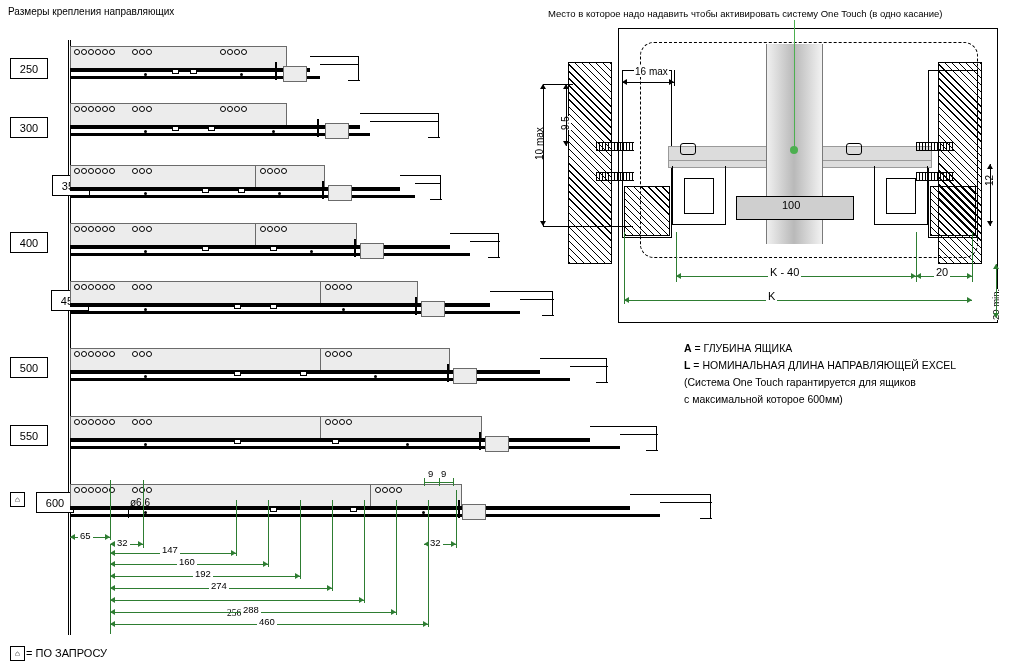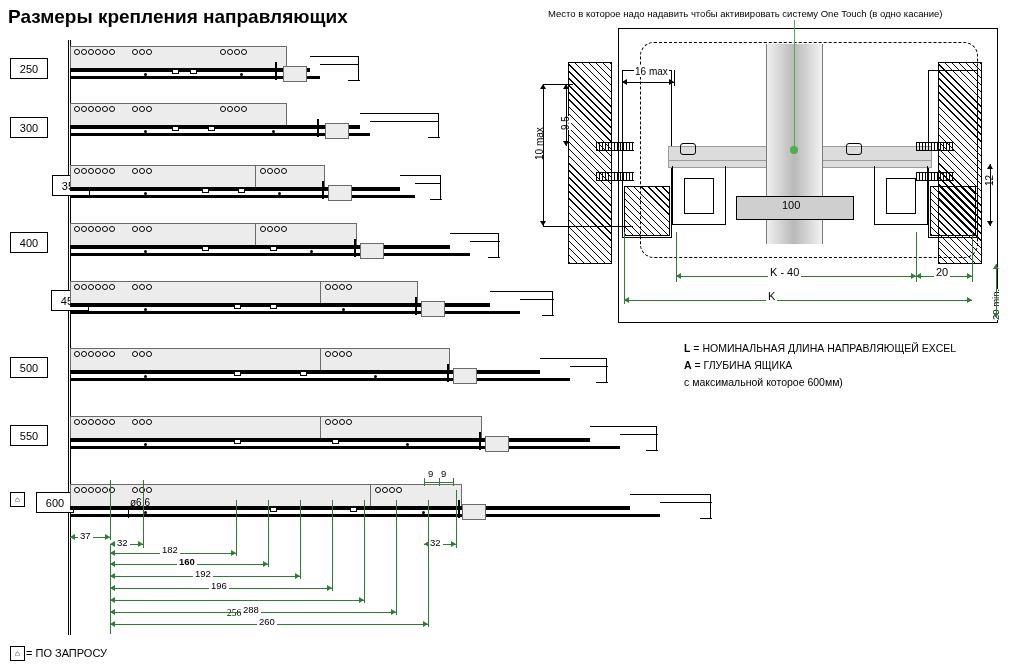--- a/index.html
+++ b/index.html
@@ -9,21 +9,21 @@
     font-family:"Liberation Sans", sans-serif;
     color:#000;
     position:relative;
     overflow:hidden;
   }
   .abs { position:absolute; }
 
   
   #title {
     left:8px; top:6px;
-    font-size:19px; font-weight:bold;
+    font-size:10px; font-weight:normal;
   }
   #note-top {
     left:548px; top:8px;
     font-size:9.5px;
   }
   #legend-footnote {
     left:8px; top:648px;
     font-size:11px;
   }
 
@@ -462,77 +462,77 @@
 <div class="abs" style="left:428px; top:468px; font-size:9.5px;">9</div>
 <div class="abs" style="left:441px; top:468px; font-size:9.5px;">9</div>
 <div class="dim" style="left:424px; top:482px; width:30px;"></div>
 <div class="dimv" style="left:424px; top:478px; height:8px;"></div>
 <div class="dimv" style="left:439px; top:478px; height:8px;"></div>
 <div class="dimv" style="left:453px; top:478px; height:8px;"></div>
 
 <div class="dim" style="left:70px; top:537px; width:40px;"></div>
 <div class="arrowL" style="left:70px; top:534px;"></div>
 <div class="arrowR" style="left:105px; top:534px;"></div>
-<div class="dimlabel" style="left:78px; top:530px;">37</div>
+<div class="dimlabel" style="left:78px; top:530px;">65</div>
 <div class="extline" style="left:110px; top:480px; height:60px;"></div>
 
 <div class="dim" style="left:110px; top:544px; width:33px;"></div>
 <div class="arrowL" style="left:110px; top:541px;"></div>
 <div class="arrowR" style="left:138px; top:541px;"></div>
 <div class="dimlabel" style="left:115px; top:537px;">32</div>
 <div class="extline" style="left:143px; top:480px; height:68px;"></div>
 
 <div class="dim" style="left:424px; top:544px; width:32px;"></div>
 <div class="arrowL" style="left:424px; top:541px;"></div>
 <div class="arrowR" style="left:451px; top:541px;"></div>
 <div class="dimlabel" style="left:428px; top:537px;">32</div>
 <div class="extline" style="left:456px; top:490px; height:58px;"></div>
 
 <div class="extline" style="left:110px; top:544px; height:90px;"></div>
 
 <div class="dim" style="left:110px; top:553px; width:126px;"></div>
 <div class="arrowL" style="left:110px; top:550px;"></div>
 <div class="arrowR" style="left:231px; top:550px;"></div>
-<div class="dimlabel" style="left:160px; top:544px;">182</div>
+<div class="dimlabel" style="left:160px; top:544px;">147</div>
 <div class="extline" style="left:236px; top:500px; height:56px;"></div>
 
 <div class="dim" style="left:110px; top:564px; width:158px;"></div>
 <div class="arrowL" style="left:110px; top:561px;"></div>
 <div class="arrowR" style="left:263px; top:561px;"></div>
-<div class="dimlabel" style="left:177px; top:556px;font-weight:bold;">160</div>
+<div class="dimlabel" style="left:177px; top:556px;">160</div>
 <div class="extline" style="left:268px; top:500px; height:67px;"></div>
 
 <div class="dim" style="left:110px; top:576px; width:190px;"></div>
 <div class="arrowL" style="left:110px; top:573px;"></div>
 <div class="arrowR" style="left:295px; top:573px;"></div>
 <div class="dimlabel" style="left:193px; top:568px;">192</div>
 <div class="extline" style="left:300px; top:500px; height:79px;"></div>
 
 <div class="dim" style="left:110px; top:588px; width:222px;"></div>
 <div class="arrowL" style="left:110px; top:585px;"></div>
 <div class="arrowR" style="left:327px; top:585px;"></div>
-<div class="dimlabel" style="left:209px; top:580px;">196</div>
+<div class="dimlabel" style="left:209px; top:580px;">274</div>
 <div class="extline" style="left:332px; top:500px; height:91px;"></div>
 
 <div class="dim" style="left:110px; top:600px; width:254px;"></div>
 <div class="arrowL" style="left:110px; top:597px;"></div>
 <div class="arrowR" style="left:359px; top:597px;"></div>
 <div class="dimlabel" style="left:225px; top:608px;font-family:Liberation Serif, serif;">256</div>
 <div class="extline" style="left:364px; top:500px; height:103px;"></div>
 
 <div class="dim" style="left:110px; top:612px; width:286px;"></div>
 <div class="arrowL" style="left:110px; top:609px;"></div>
 <div class="arrowR" style="left:391px; top:609px;"></div>
 <div class="dimlabel" style="left:241px; top:604px;">288</div>
 <div class="extline" style="left:396px; top:500px; height:115px;"></div>
 
 <div class="dim" style="left:110px; top:624px; width:318px;"></div>
 <div class="arrowL" style="left:110px; top:621px;"></div>
 <div class="arrowR" style="left:423px; top:621px;"></div>
-<div class="dimlabel" style="left:257px; top:616px;">260</div>
+<div class="dimlabel" style="left:257px; top:616px;">460</div>
 <div class="extline" style="left:428px; top:500px; height:127px;"></div>
 
 <div class="abs" id="detail-frame"></div>
 
 <div class="dashbox" style="left:640px; top:42px; width:336px; height:214px; border-radius:14px;"></div>
 
 <div class="hatch-wall" style="left:568px; top:62px; width:42px; height:200px;"></div>
 
 <div class="hatch-wall" style="left:938px; top:62px; width:42px; height:200px;"></div>
 
@@ -608,22 +608,23 @@
 <div class="arrowR" style="left:967px; top:297px;"></div>
 <div class="dimlabel" style="left:766px; top:290px; font-size:11px;">K</div>
 <div class="extline" style="left:624px; top:232px; height:72px;"></div>
 
 <div class="lblv" style="left:990px; top:320px; font-size:9.5px;">20 min.</div>
 <div class="dimv" style="left:996px; top:264px; height:54px;"></div>
 <div class="arrowU" style="left:993px; top:264px;"></div>
 <div class="arrowD" style="left:993px; top:313px;"></div>
 
 <div class="abs" id="legend">
+  <div class="ln"><b>A</b><span> = ГЛУБИНА ЯЩИКА</span></div>
   <div class="ln"><b>L</b><span> = НОМИНАЛЬНАЯ ДЛИНА НАПРАВЛЯЮЩЕЙ  EXCEL</span></div>
-  <div class="ln"><b>A</b><span> = ГЛУБИНА ЯЩИКА</span></div>
+  <div class="ln"><span>(Система One Touch гарантируется для ящиков</span></div>
   <div class="ln"><span>с максимальной которое 600мм)</span></div>
 </div>
 
 <div class="abs" style="left:10px; top:646px;">
   <div class="req-marker">
       <span>⌂</span>
     </div>
 </div>
 <div class="abs" id="legend-footnote" style="left:26px; top:647px;">= ПО ЗАПРОСУ</div>
 

